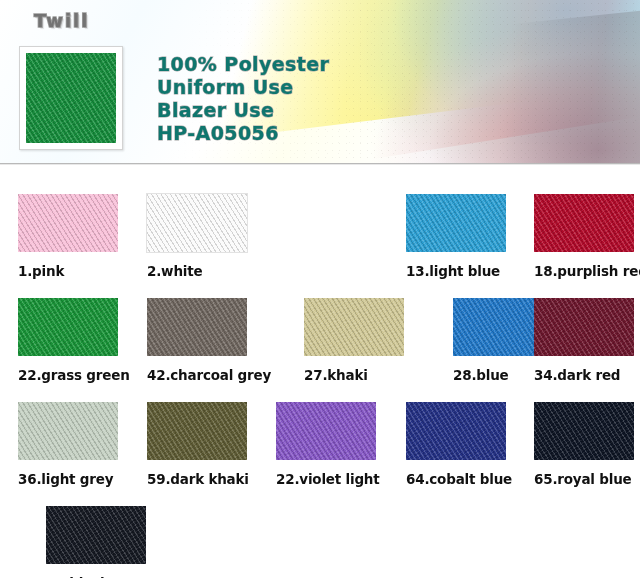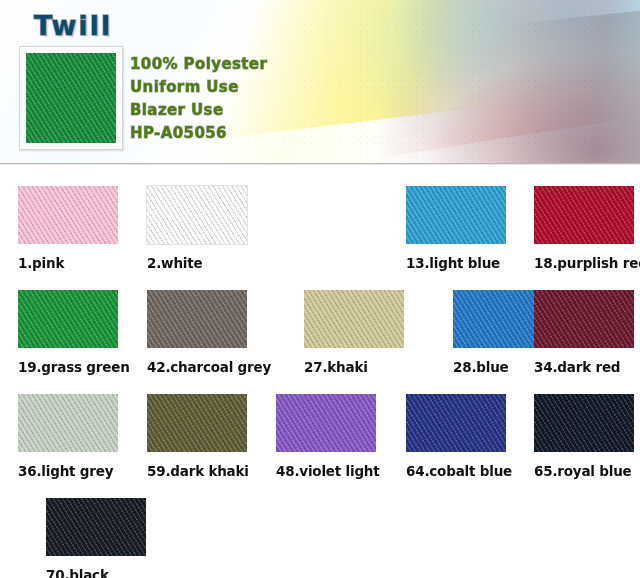--- a/index.html
+++ b/index.html
@@ -124,24 +124,24 @@
         #b9b9b9 0px, #b9b9b9 1px,
         #e8e8e8 1px, #e8e8e8 2px,
         #ffffff 2px);
   }
 
   
   #banner-title {
     position: absolute;
     left: 34px;
     top: 10px;
-    font-size: 27px;
+    font-size: 18px;
     font-weight: bold;
     letter-spacing: 2px;
-    color: #0c4a6e;
+    color: #737373;
     -webkit-text-stroke: 1.6px #9d9d9d;
     paint-order: stroke fill;
     text-shadow:
        1px 1px 0 rgba(150,150,150,.55),
        2px 2px 1px rgba(170,170,170,.35);
     font-family: "DejaVu Sans", sans-serif;
     white-space: nowrap;
   }
 
   
@@ -184,45 +184,46 @@
   }
 
   
   #banner-specs {
     position: absolute;
     left: 130px;
     top: 53px;
     width: 220px;
   }
   .spec-line {
-    font-size: 15px;
+    font-size: 19px;
     font-weight: bold;
     line-height: 23px;
-    color: #4d7c0f;
+    color: #0f766e;
     -webkit-text-stroke: 1.1px #a6a6a6;
     paint-order: stroke fill;
     font-family: "DejaVu Sans", sans-serif;
     white-space: nowrap;
     letter-spacing: .4px;
+    margin-left: 27px;
   }
 
   
   #swatch-grid {
     position: absolute;
     left: 0;
     top: 178px;
     width: 640px;
   }
   .swatch-row {
     position: relative;
     height: 104px;
   }
   .swatch-cell {
     position: absolute;
-    top: 8px;
+    top: 16px;
     width: 142px;
   }
   .swatch-chip {
     width: 100px;
     height: 58px;
     box-sizing: border-box;
   }
   .swatch-chip.has-edge {
     box-shadow: 0 0 0 1px #e2e2e2;
   }
@@ -279,21 +280,21 @@
         <div class="swatch-label">13.light  blue</div>
       </div>
       <div class="swatch-cell" style="left: 534px;">
         <div class="swatch-chip twill" style="background-color: rgb(176, 8, 40);"></div>
         <div class="swatch-label">18.purplish  red</div>
       </div>
     </div>
     <div class="swatch-row">
       <div class="swatch-cell" style="left: 18px;">
         <div class="swatch-chip twill" style="background-color: rgb(23, 146, 54);"></div>
-        <div class="swatch-label">19.grass  green</div>
+        <div class="swatch-label">22.grass  green</div>
       </div>
       <div class="swatch-cell" style="left: 147px;">
         <div class="swatch-chip twill" style="background-color: rgb(110, 101, 94);"></div>
         <div class="swatch-label">42.charcoal  grey</div>
       </div>
       <div class="swatch-cell" style="left: 276px; margin-left: 28px;">
         <div class="swatch-chip twill" style="background-color: rgb(207, 199, 149);"></div>
         <div class="swatch-label">27.khaki</div>
       </div>
       <div class="swatch-cell" style="left: 406px; padding-left: 47px;">
@@ -309,21 +310,21 @@
       <div class="swatch-cell" style="left: 18px;">
         <div class="swatch-chip twill" style="background-color: rgb(196, 208, 194);"></div>
         <div class="swatch-label">36.light  grey</div>
       </div>
       <div class="swatch-cell" style="left: 147px;">
         <div class="swatch-chip twill" style="background-color: rgb(93, 90, 51);"></div>
         <div class="swatch-label">59.dark  khaki</div>
       </div>
       <div class="swatch-cell" style="left: 276px;">
         <div class="swatch-chip twill" style="background-color: rgb(132, 85, 196);"></div>
-        <div class="swatch-label">48.violet  light</div>
+        <div class="swatch-label">22.violet  light</div>
       </div>
       <div class="swatch-cell" style="left: 406px;">
         <div class="swatch-chip twill" style="background-color: rgb(34, 47, 131);"></div>
         <div class="swatch-label">64.cobalt  blue</div>
       </div>
       <div class="swatch-cell" style="left: 534px;">
         <div class="swatch-chip twill" style="background-color: rgb(13, 20, 35);"></div>
         <div class="swatch-label">65.royal  blue</div>
       </div>
     </div>

